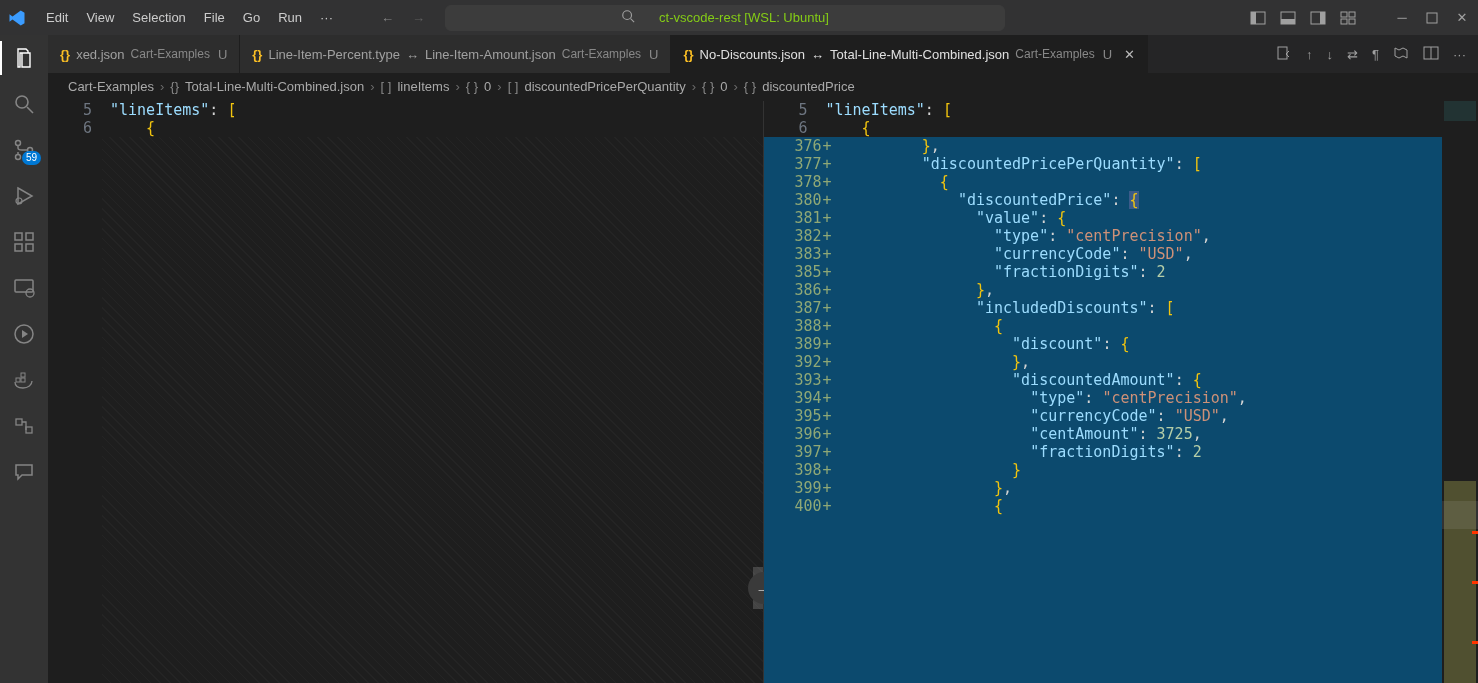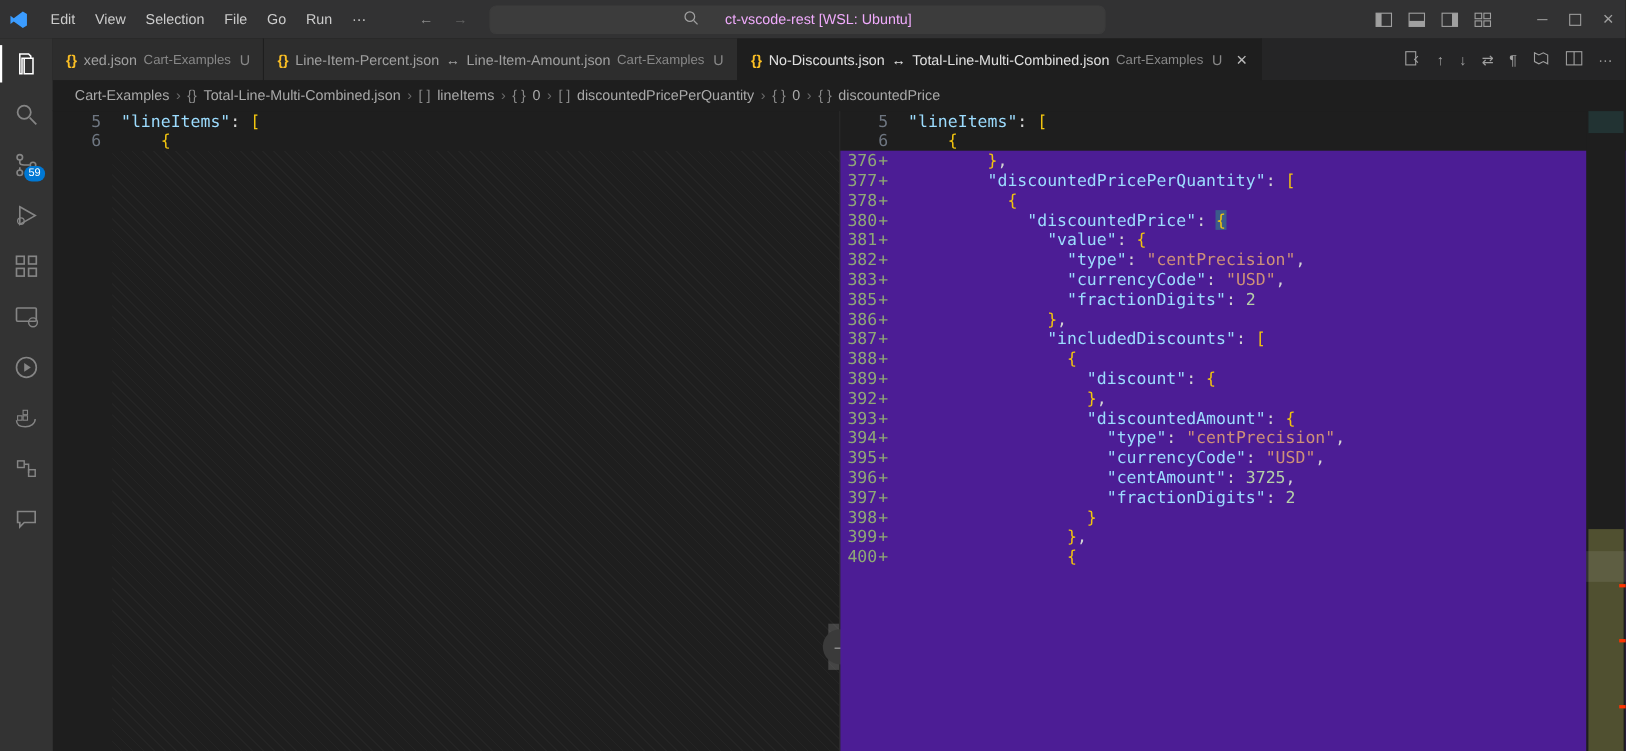--- a/index.html
+++ b/index.html
@@ -20,21 +20,21 @@
 }
 .titlebar .logo { width: 18px; height:18px; margin-right: 12px; display:inline-flex;align-items:center;justify-content:center;}
 .logo svg { width:18px;height:18px;}
 .menu { display:flex; gap:2px;}
 .menu-item { padding: 4px 8px; border-radius:4px; cursor:default;}
 .nav-arrows { margin-left: 40px; display:flex; gap:18px; color:#8a8a8a;}
 .search-box {
   margin-left: 20px; flex: 0 0 560px;
   background:#3c3c3c; border:1px solid #3c3c3c; border-radius:6px;
   height:26px; display:flex; align-items:center; justify-content:center;
-  color:#f0abfc; gap:24px;
+  color:#84cc16; gap:24px;
 }
 .title-right { margin-left:auto; display:flex; gap:14px; align-items:center; color:#a0a0a0;}
 .title-right .icon { width:16px; height:16px; display:inline-flex;align-items:center;justify-content:center;}
 
 .main { flex:1; display:flex; min-height:0;}
 .activitybar {
   width:48px; background:#333333;
   display:flex; flex-direction:column; align-items:center;
   padding-top:10px; gap:20px;
 }
@@ -87,21 +87,22 @@
 .p { color:#d4d4d4;}      
 .b { color:#f1c40f;}      
 .code-scroll {
   flex:1; overflow:hidden; font-family: Consolas, monospace; font-size:15px; position:relative;
 }
 .hatch {
   position:absolute; left:54px; right:0; top:0; bottom:0;
   background: repeating-linear-gradient(45deg,#1e1e1e 0,#1e1e1e 6px,#242424 6px,#242424 7px);
 }
 .added-block {
-  background:#4c1d95;  
+  background:#0c4a6e;  
+  padding-left:24px;
 }
 .added-block .codeline { background:transparent;}
 .added-block .gutter { color:#8fa876;}
 .plus { color:#8fa876; margin-left:1px;}
 .highlight-bracket { background:#3b5b8a;}
 .minimap {
   position:absolute; right:0; top:0; width:36px; height:100%;
   background:#1e1e1e;
 }
 .minimap .bar { position:absolute; left:2px; right:2px; background:#505030;}
@@ -263,21 +264,21 @@
 
     <div class="tab-row" id="tabs">
       <div class="tab">
           <span class="json-icon">{}</span>
           <span>xed.json</span>
           <span class="folder">Cart-Examples</span>
           <span class="mod">U</span>
         </div>
         <div class="tab">
           <span class="json-icon">{}</span>
-          <span>Line-Item-Percent.json</span>
+          <span>Line-Item-Percent.type</span>
           <span>↔</span>
           <span>Line-Item-Amount.json</span>
           <span class="folder">Cart-Examples</span>
           <span class="mod">U</span>
         </div>
         <div class="tab active">
           <span class="json-icon">{}</span>
           <span>No-Discounts.json</span>
           <span>↔</span>
           <span>Total-Line-Multi-Combined.json</span>

